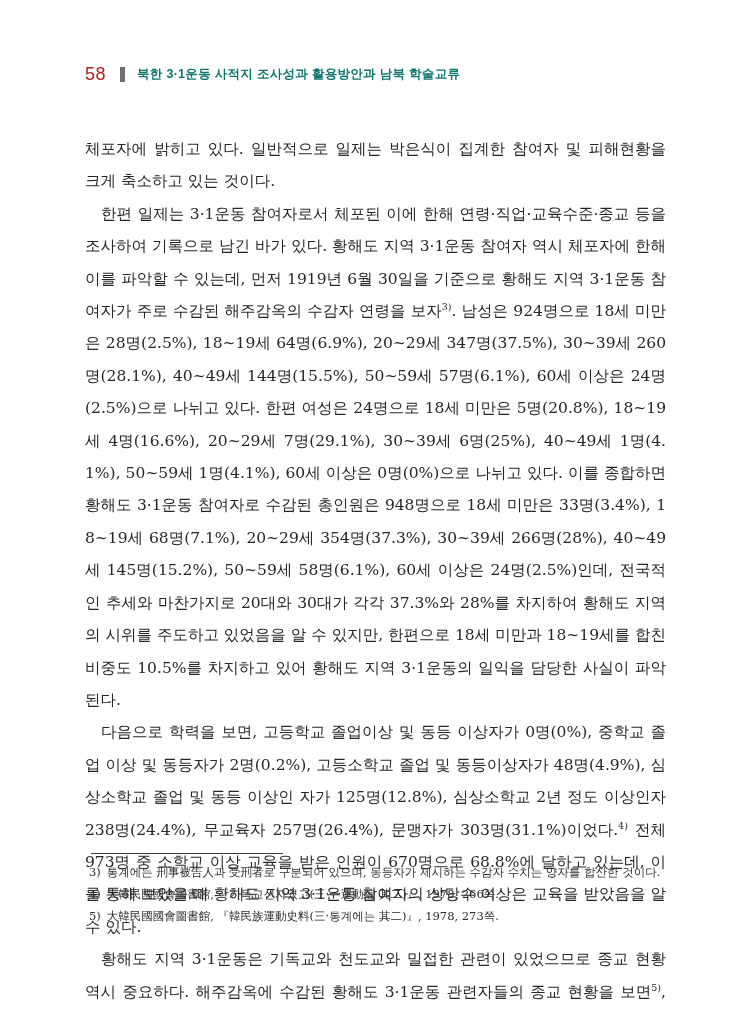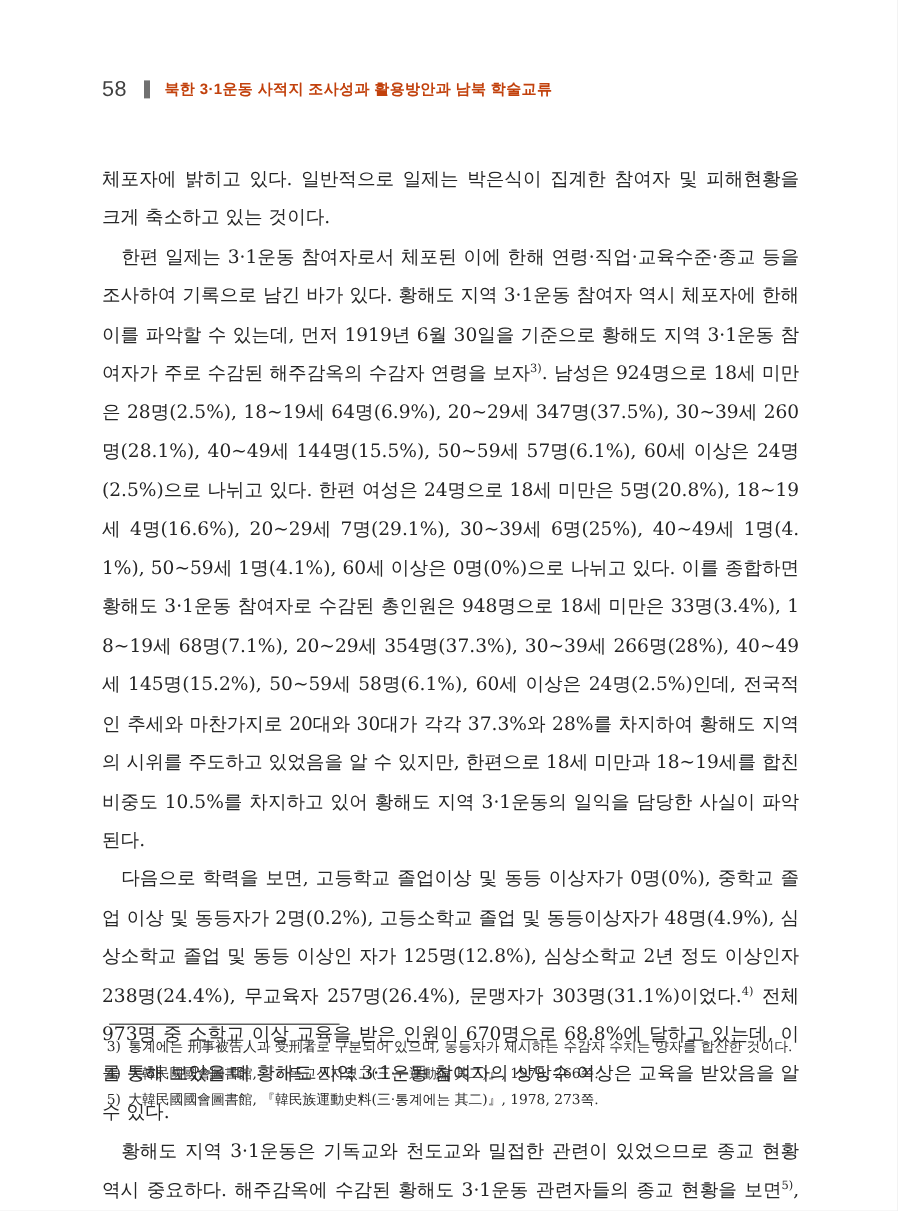--- a/index.html
+++ b/index.html
@@ -19,33 +19,33 @@
   .running-head {
     position: absolute;
     top: 64px;
     left: 85px;
     display: flex;
     align-items: center;
     font-family: "Liberation Sans", sans-serif;
   }
   .page-number {
     font-size: 18px;
-    color: #404040;
+    color: #b91c1c;
     letter-spacing: 0.5px;
   }
   .head-bar {
     width: 5px;
     height: 15px;
     background: #707070;
     margin: 0 12px 0 14px;
   }
   .head-title {
     font-size: 12.5px;
     font-weight: 600;
-    color: #c2410c;
+    color: #0f766e;
     letter-spacing: 0.3px;
   }
   
   .body-text {
     position: absolute;
     top: 133px;
     left: 85px;
     width: 581px;
     font-family: "DejaVu Serif", "Liberation Serif", serif;
     font-size: 15.5px;

